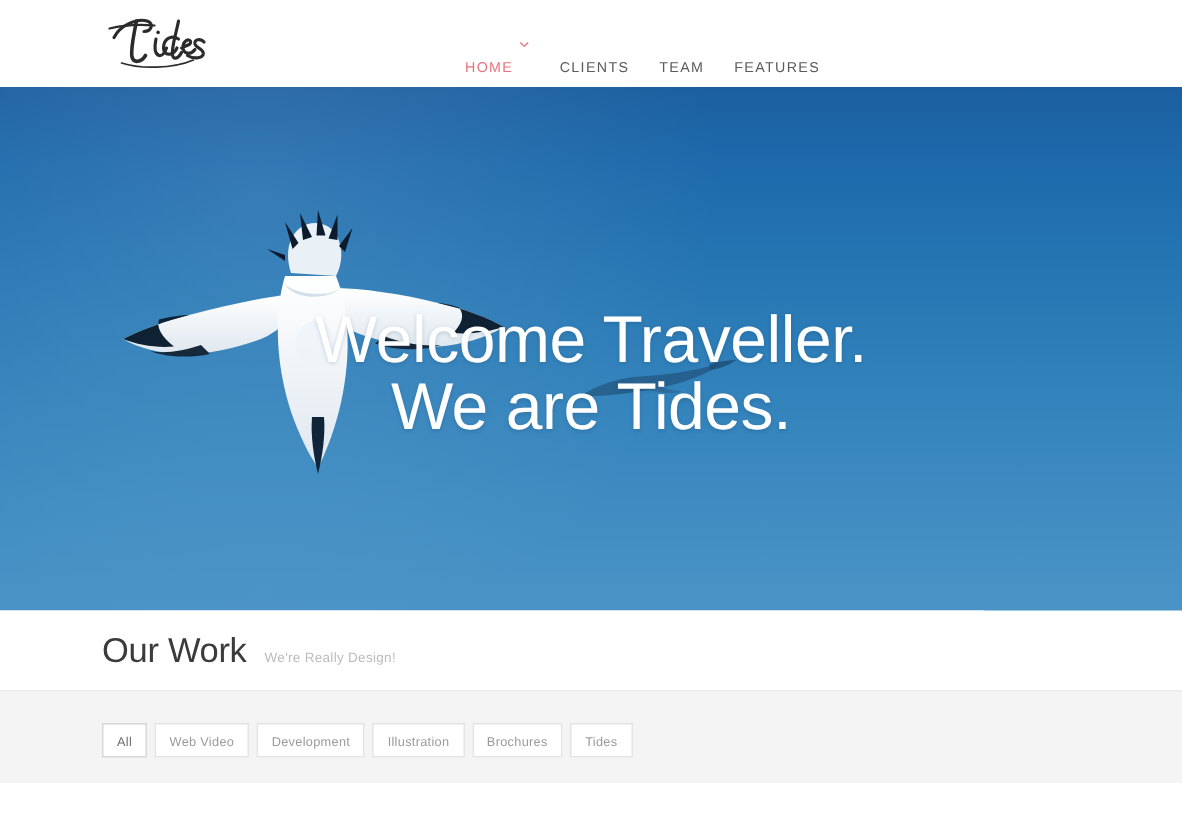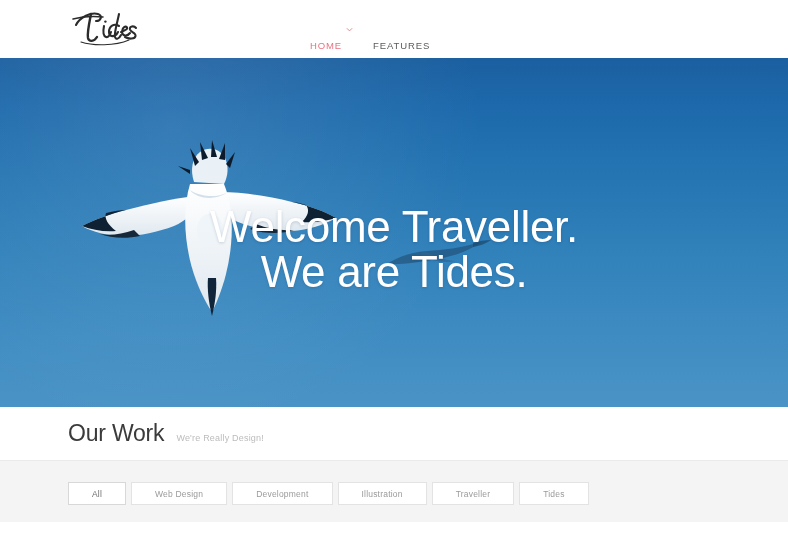--- a/index.html
+++ b/index.html
@@ -137,21 +137,21 @@
     padding-top: 21px;
   }
   .filter-row {
     display: flex;
     gap: 5px;
   }
   .filter-btn {
     background: #ffffff;
     border: 1px solid #e3e3e3;
     height: 23px;
-    padding: 0 23px;
+    padding: 0 9px;
     display: inline-flex;
     align-items: center;
     justify-content: center;
     font-size: 8.5px;
     color: #9a9a9a;
     letter-spacing: 0.2px;
     cursor: pointer;
     font-family: "Liberation Sans", sans-serif;
     white-space: nowrap;
   }
@@ -195,21 +195,27 @@
       <span class="nav-label">HOME</span>
       <span class="chev">
         <svg viewBox="0 0 8 8" width="7" height="7">
             <path d="M1 2.6 L4 5.6 L7 2.6" fill="none" stroke="#e8737f" stroke-width="1"></path>
           </svg>
       </span>
     </div>
 
 
 
-
+    <div class="nav-item">
+      <span class="nav-label">CLIENTS</span>
+    </div>
+
+    <div class="nav-item">
+      <span class="nav-label">TEAM</span>
+    </div>
 
 
     <div class="nav-item">
       <span class="nav-label">FEATURES</span>
 
     </div>
 
   </nav>
 </header>
 
@@ -271,19 +277,19 @@
 <section class="work-intro">
   <div class="work-title-row">
     <h2 class="work-title">Our Work</h2>
     <span class="work-sub">We're Really Design!</span>
   </div>
 </section>
 
 <section class="work-section">
   <div class="filter-row">
     <button class="filter-btn active">All</button>
-    <button class="filter-btn">Web Design</button>
+    <button class="filter-btn">Web Video</button>
     <button class="filter-btn">Development</button>
     <button class="filter-btn">Illustration</button>
-    <button class="filter-btn">Traveller</button>
+    <button class="filter-btn">Brochures</button>
     <button class="filter-btn">Tides</button>
   </div>
 </section>
 
 </body></html>

